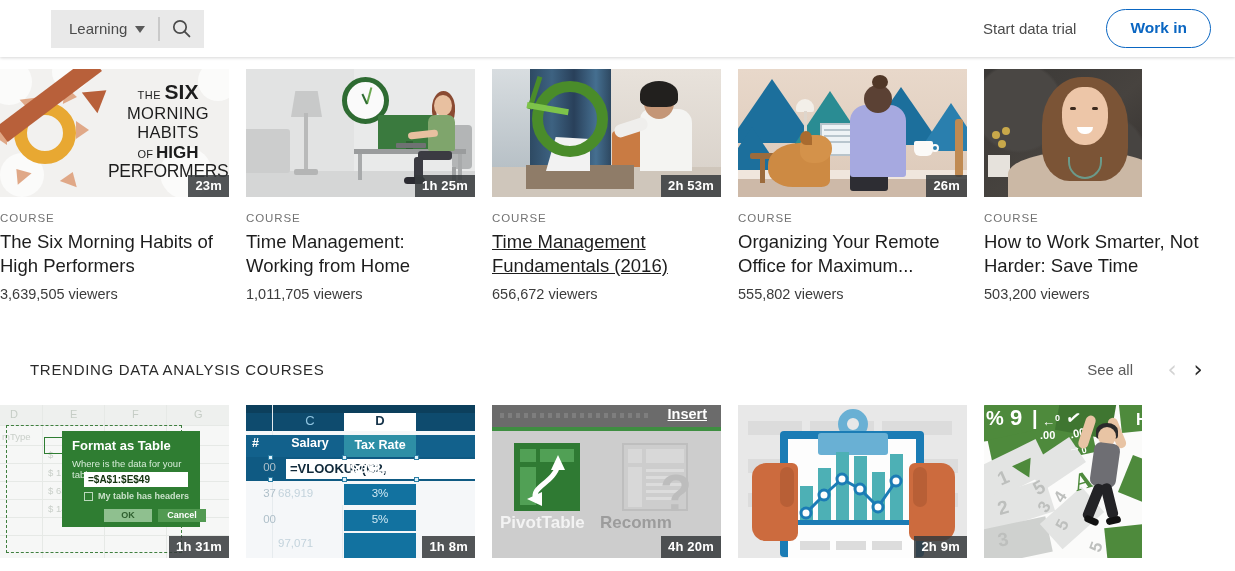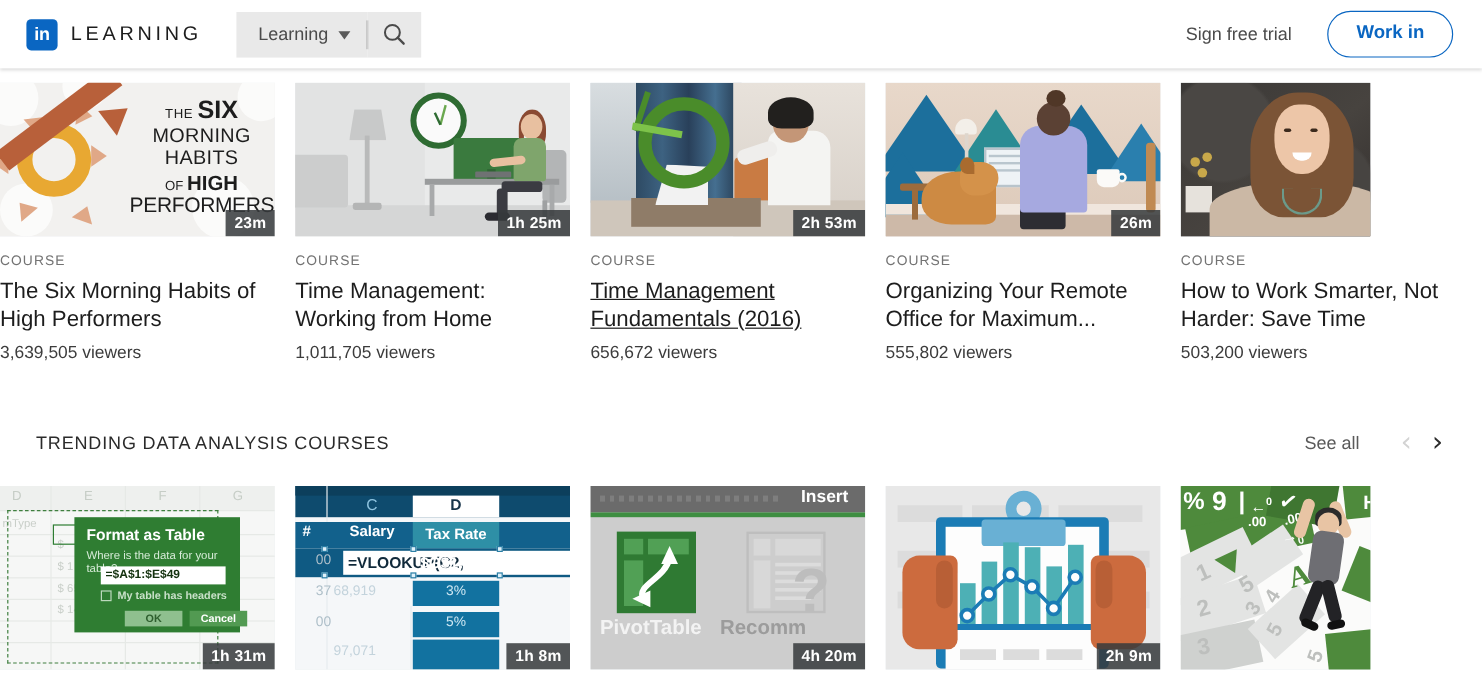--- a/index.html
+++ b/index.html
@@ -383,21 +383,21 @@
   .b2 .tealCell { position: absolute; left: 98px; width: 72px; height: 21px; background: #1272a0; color: #cfe8f3; font-size: 11.5px; text-align: center; padding-top: 3px; }
   .b2 .leftCol { position: absolute; left: 0; width: 30px; color: #aebfc9; font-size: 11.5px; text-align: right; }
   .b2 .salCol { position: absolute; left: 32px; width: 64px; color: #c3d3dc; font-size: 11.5px; text-align: left; }
   .b2 .vline { position: absolute; top: 0; width: 1px; height: 100%; background: #e6ebee; }
 
   
   .b3 { background: #cdcdcd; }
   .b3 .greyTop { position: absolute; left: 0; top: 0; width: 100%; height: 22px; background: #6b6b6b; }
   .b3 .dots { position: absolute; left: 8px; top: 8px; width: 150px; height: 5px;
     background: repeating-linear-gradient(90deg,#7e7e7e 0 4px,transparent 4px 8px); }
-  .b3 .insertTab { position: absolute; right: 8px; top: 0; height: 22px; color: #fff; font-size: 14.5px; font-weight: bold; padding: 1px 6px 0; }
+  .b3 .insertTab { position: absolute; right: 8px; top: 0; height: 22px; color: #fff; font-size: 14.5px; font-weight: bold; padding: 1px 6px 0; text-decoration: underline; }
   .b3 .grnLine { position: absolute; left: 0; top: 22px; width: 100%; height: 4px; background: #3e8e41; }
   .b3 .pvBox { position: absolute; left: 22px; top: 38px; width: 66px; height: 68px; background: #2f7a33; }
   .b3 .pvC { position: absolute; background: #51a055; }
   .b3 .arrowSvg { position: absolute; left: 22px; top: 38px; }
   .b3 .pvLbl { position: absolute; left: 8px; top: 108px; font-size: 17px; font-weight: bold; color: #f3f3f3; }
   .b3 .recBox { position: absolute; left: 130px; top: 38px; width: 66px; height: 68px; border: 2px solid #bebebe; }
   .b3 .recC { position: absolute; background: #d8d8d8; }
   .b3 .recLines { position: absolute; background: #dcdcdc; height: 3px; }
   .b3 .qm { position: absolute; left: 168px; top: 58px; font-size: 52px; color: #bdbdbd; font-weight: bold; font-family: "Liberation Sans", sans-serif; }
   .b3 .recLbl { position: absolute; left: 108px; top: 108px; font-size: 17px; font-weight: bold; color: #9c9c9c; white-space: nowrap; }
@@ -432,42 +432,36 @@
   .b5 .armL5 { position: absolute; left: 98px; top: 10px; width: 10px; height: 34px; background: #e8c4a4; border-radius: 5px; transform: rotate(18deg); }
   .b5 .armR5 { position: absolute; left: 128px; top: 12px; width: 10px; height: 32px; background: #e8c4a4; border-radius: 5px; transform: rotate(-22deg); }
   .b5 .legL5 { position: absolute; left: 104px; top: 78px; width: 11px; height: 38px; background: #232326; border-radius: 5px; transform: rotate(22deg); }
   .b5 .legR5 { position: absolute; left: 120px; top: 78px; width: 11px; height: 36px; background: #232326; border-radius: 5px; transform: rotate(-14deg); }
   .b5 .shoe5 { position: absolute; width: 15px; height: 7px; background: #111; border-radius: 4px; }
 </style>
 </head>
 <body>
 
 <div class="header">
-  <div class="brand">
-    <div class="li-logo">
-      <span class="in-txt">in</span>
-    </div>
-    <div class="brand-word">LEARNING</div>
-  </div>
 
   <div class="search-wrap">
     <div class="dd">
       <span class="dd-label">Learning</span>
       <span class="caret"></span>
     </div>
     <div class="search-btn">
       <svg width="21" height="21" viewBox="0 0 21 21">
         <circle cx="9" cy="9" r="6.2" fill="none" stroke="#4b4b4b" stroke-width="1.7"></circle>
         <line x1="13.4" y1="13.4" x2="18.4" y2="18.4" stroke="#4b4b4b" stroke-width="1.9" stroke-linecap="round"></line>
       </svg>
     </div>
   </div>
 
   <div class="header-right">
-    <div class="trial-link">Sign free trial</div>
+    <div class="trial-link">Start data trial</div>
     <div class="signin-btn">Work in</div>
   </div>
 </div>
 
 <div class="content">
 
   <div class="row" style="padding-top:12px;">
 
     <div class="card">
       <div class="card-inner">

